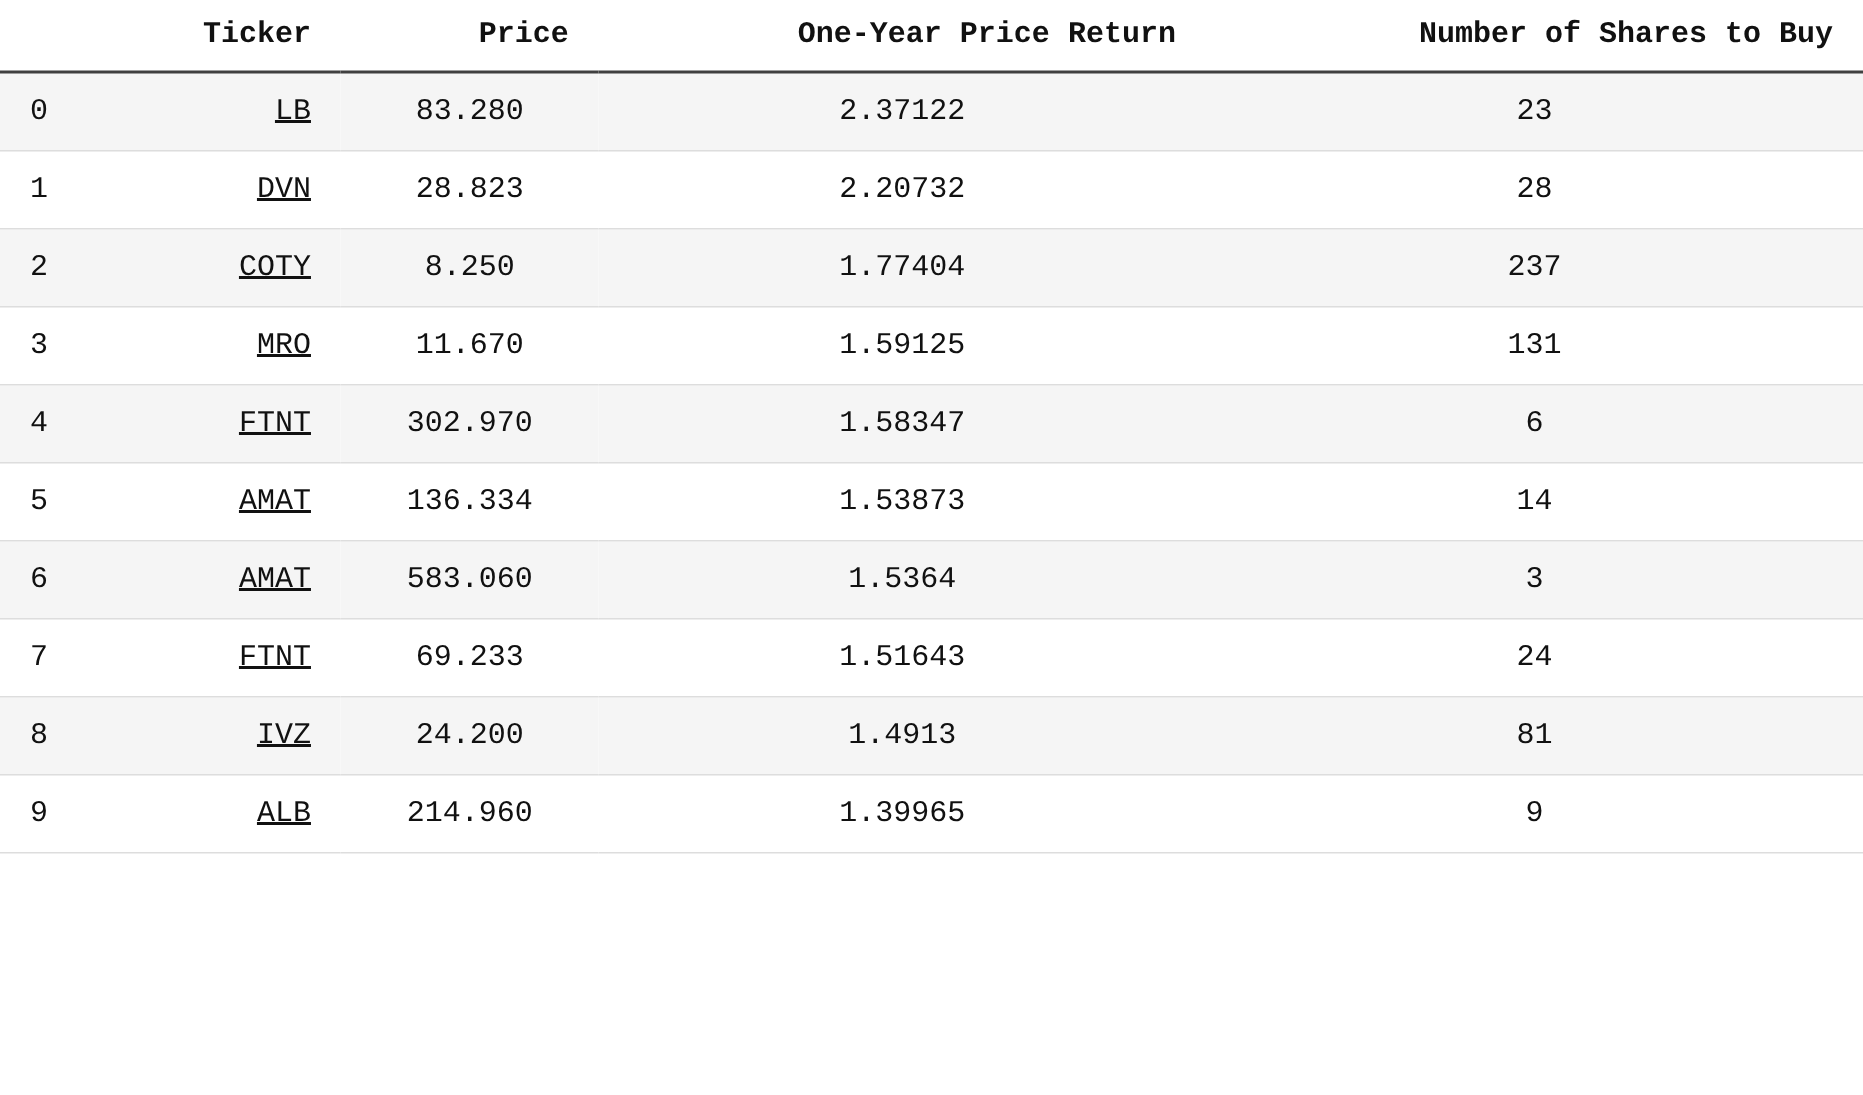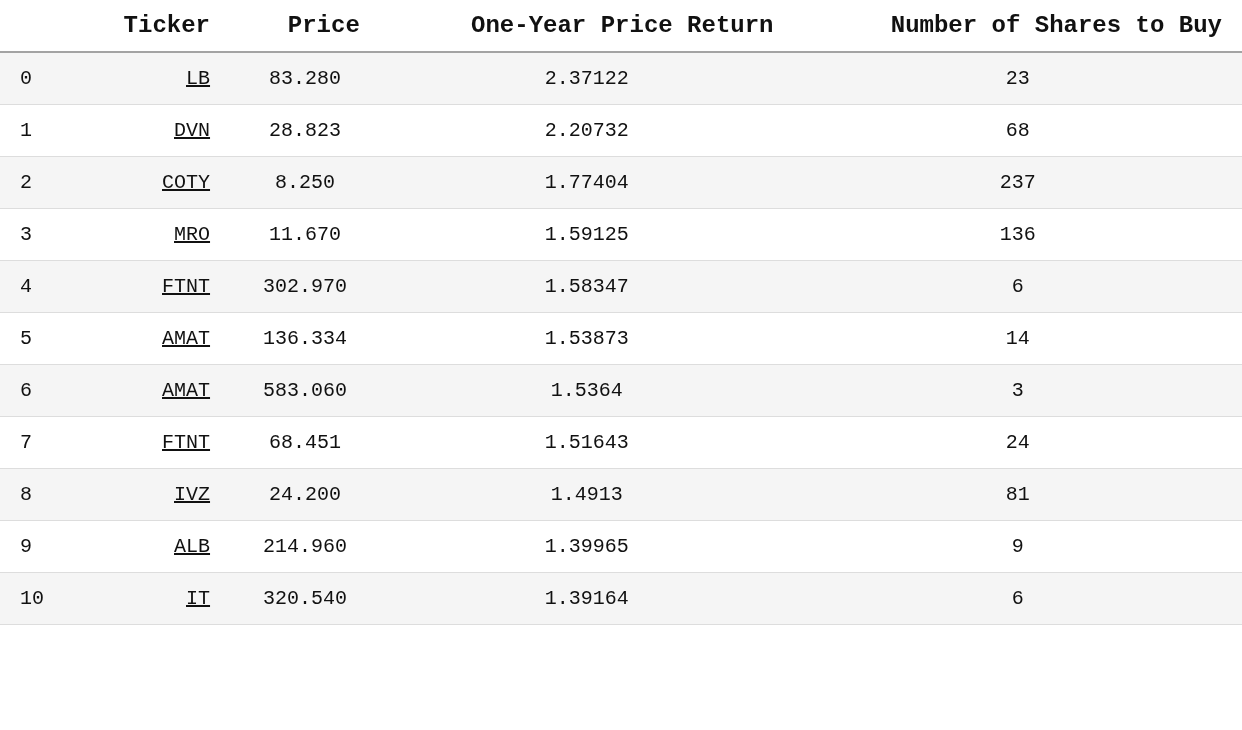--- a/index.html
+++ b/index.html
@@ -20,25 +20,25 @@
       border-collapse: collapse;
       font-family: 'Courier New', Courier, monospace;
     }
 
     thead tr {
       background: #ffffff;
     }
 
     thead th {
       font-weight: bold;
-      font-size: 24px;
+      font-size: 20px;
       padding: 12px 20px;
       text-align: right;
       color: #111111;
-      border-bottom: 2px solid #a3a3a3;
+      border-bottom: 2px solid #404040;
     }
 
     thead th:first-child {
       text-align: left;
     }
 
     tbody tr:nth-child(odd) {
       background: #f5f5f5;
     }
 
@@ -82,35 +82,35 @@
         <td>LB</td>
         <td>83.280</td>
         <td>2.37122</td>
         <td>23</td>
       </tr>
       <tr>
         <td>1</td>
         <td>DVN</td>
         <td>28.823</td>
         <td>2.20732</td>
-        <td>68</td>
+        <td>28</td>
       </tr>
       <tr>
         <td>2</td>
         <td>COTY</td>
         <td>8.250</td>
         <td>1.77404</td>
         <td>237</td>
       </tr>
       <tr>
         <td>3</td>
         <td>MRO</td>
         <td>11.670</td>
         <td>1.59125</td>
-        <td>136</td>
+        <td>131</td>
       </tr>
       <tr>
         <td>4</td>
         <td>FTNT</td>
         <td>302.970</td>
         <td>1.58347</td>
         <td>6</td>
       </tr>
       <tr>
         <td>5</td>
@@ -122,39 +122,32 @@
       <tr>
         <td>6</td>
         <td>AMAT</td>
         <td>583.060</td>
         <td>1.5364</td>
         <td>3</td>
       </tr>
       <tr>
         <td>7</td>
         <td>FTNT</td>
-        <td>68.451</td>
+        <td>69.233</td>
         <td>1.51643</td>
         <td>24</td>
       </tr>
       <tr>
         <td>8</td>
         <td>IVZ</td>
         <td>24.200</td>
         <td>1.4913</td>
         <td>81</td>
       </tr>
       <tr>
         <td>9</td>
         <td>ALB</td>
         <td>214.960</td>
         <td>1.39965</td>
         <td>9</td>
       </tr>
-      <tr>
-        <td>10</td>
-        <td>IT</td>
-        <td>320.540</td>
-        <td>1.39164</td>
-        <td>6</td>
-      </tr>
     </tbody>
 </table>
 
 </body></html>

